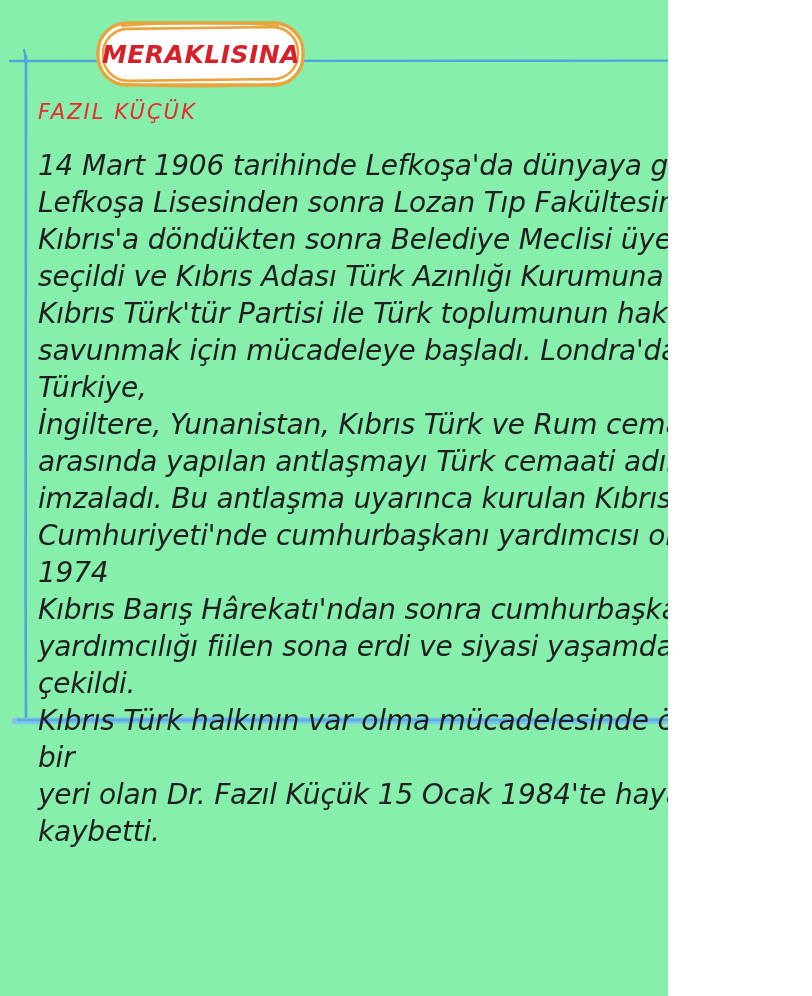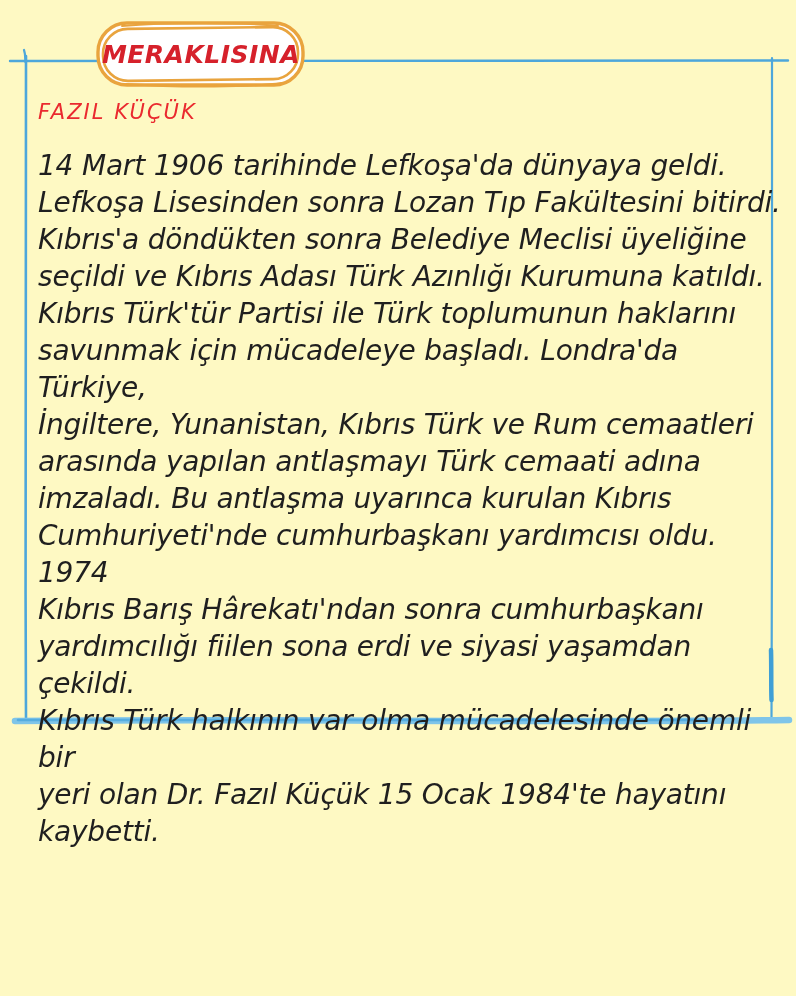--- a/index.html
+++ b/index.html
@@ -2,23 +2,23 @@
 <html lang="tr"><head>
 <meta charset="utf-8">
 <style>
   html, body {
     margin: 0;
     padding: 0;
     background: #ffffff;
   }
   .page {
     position: relative;
-    width: 796px;
+    width: 668px;
     height: 996px;
-    background: #fef9c3;
+    background: #86efac;
     overflow: hidden;
     font-family: "DejaVu Sans", sans-serif;
   }
   .border-svg {
     position: absolute;
     left: 0;
     top: 0;
     width: 812px;
     height: 996px;
     pointer-events: none;

